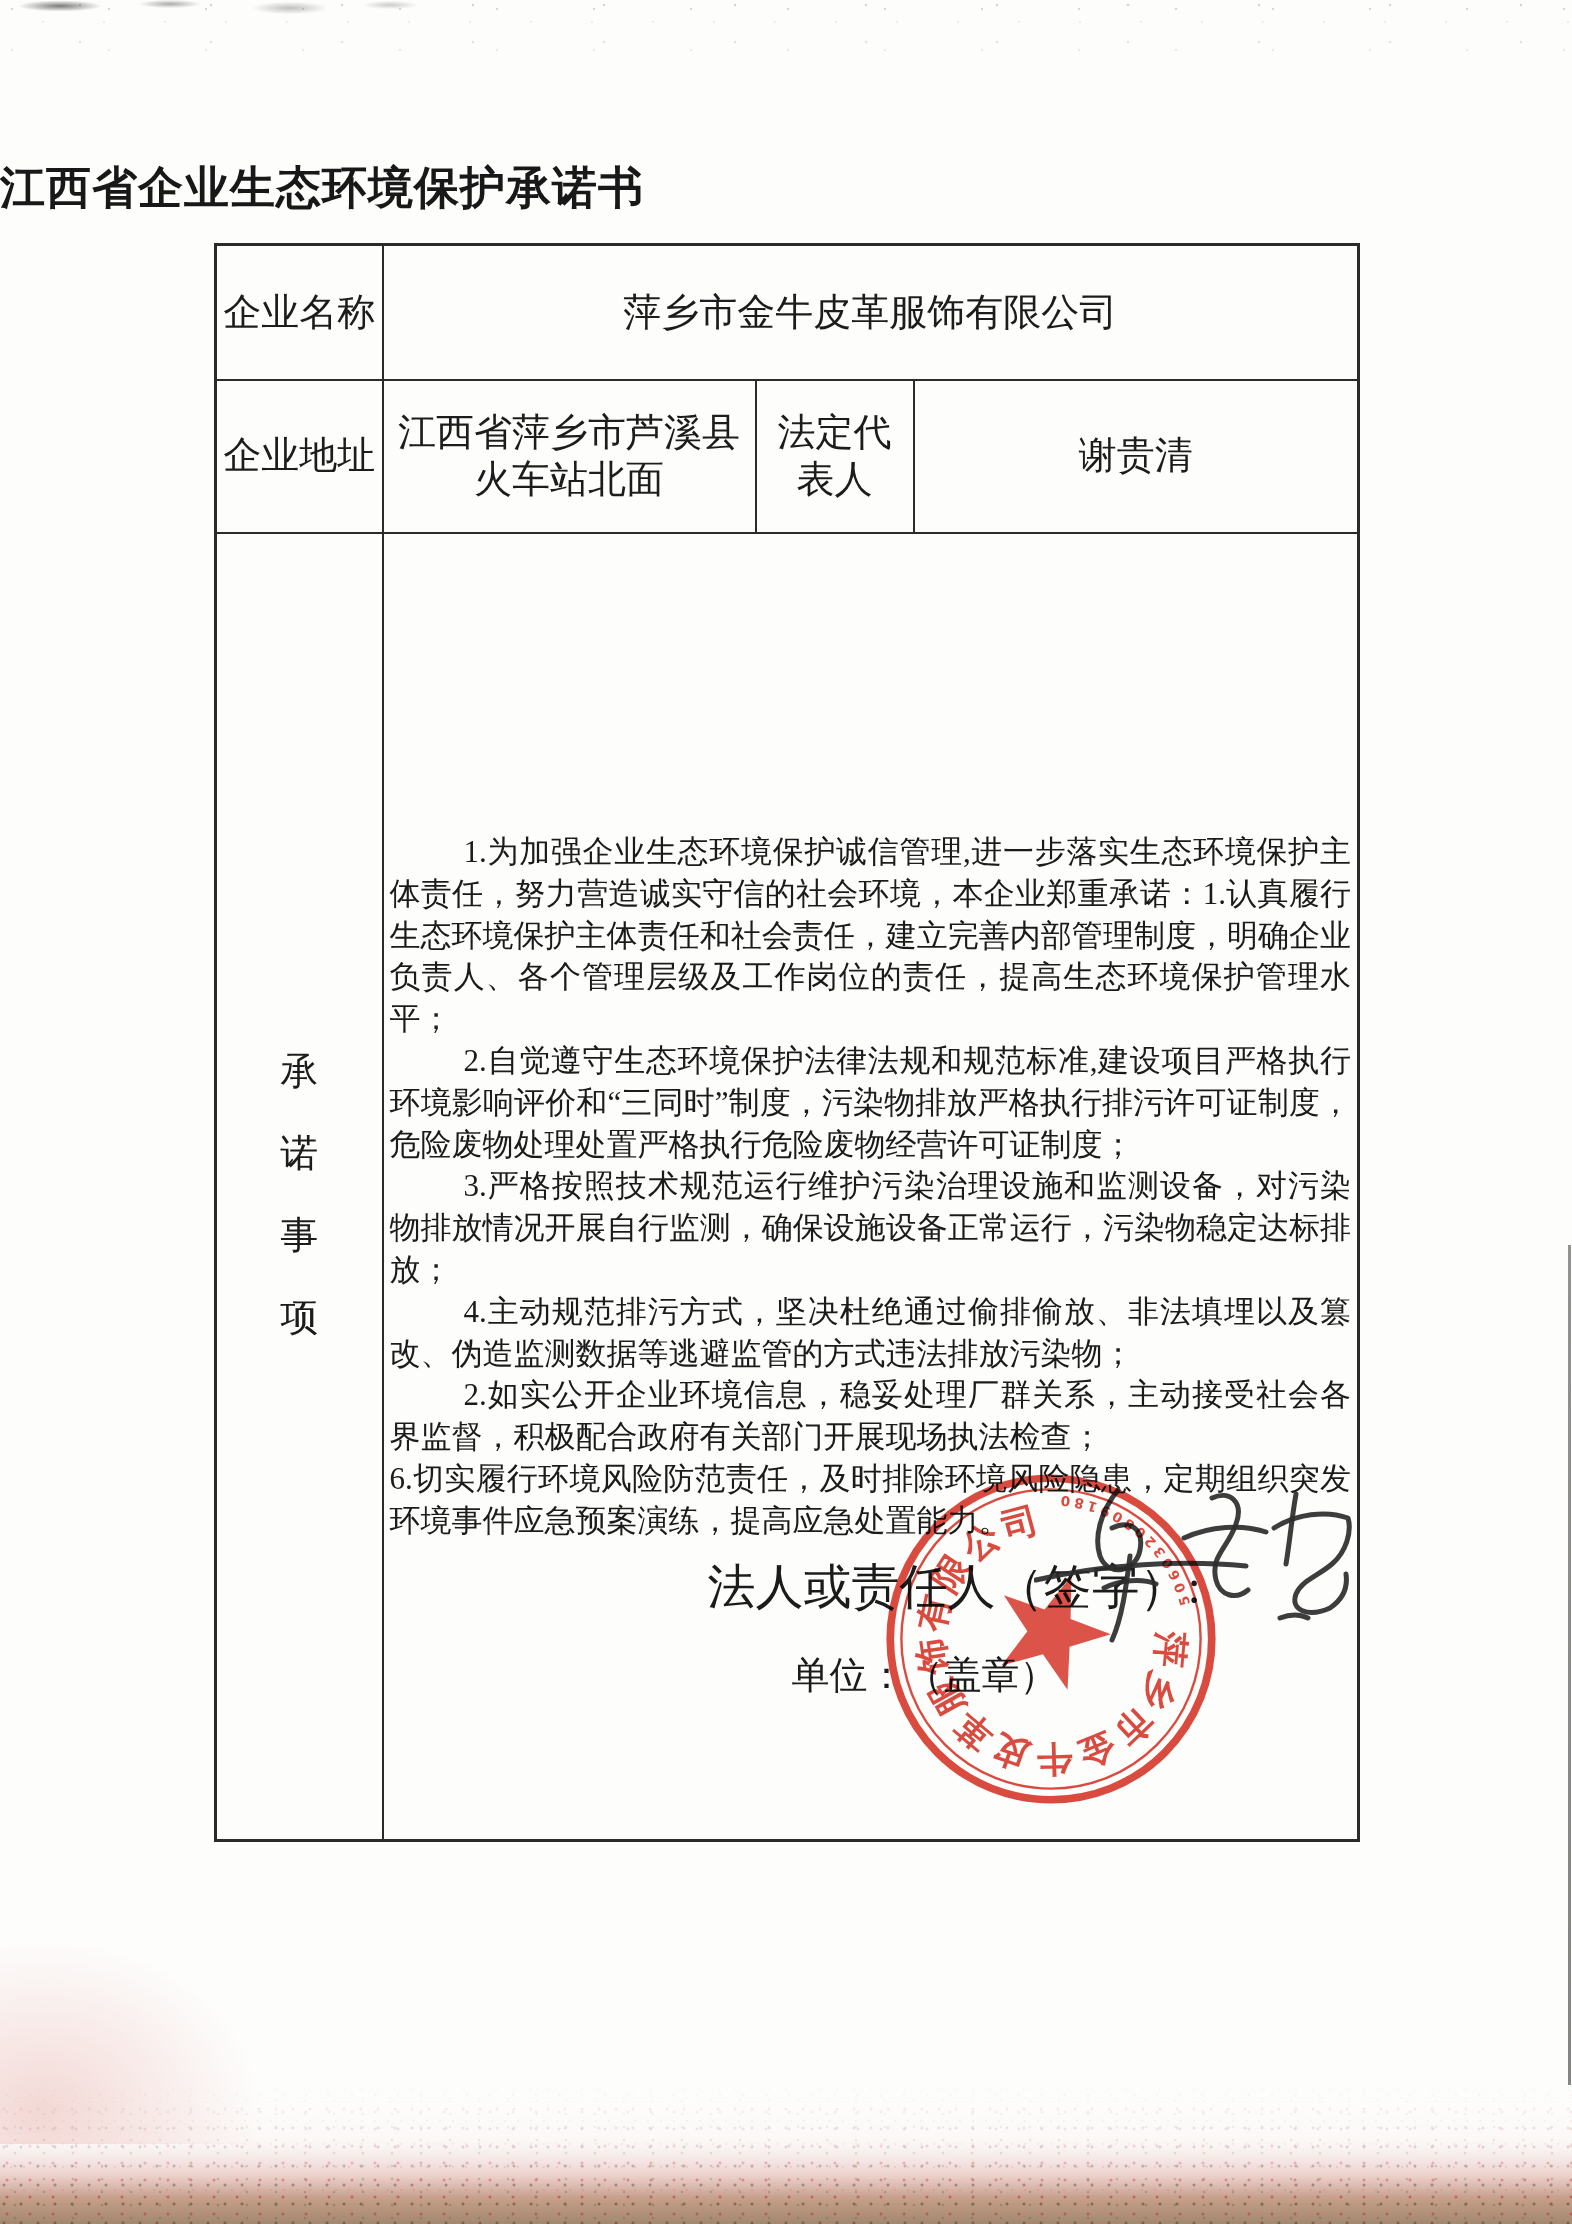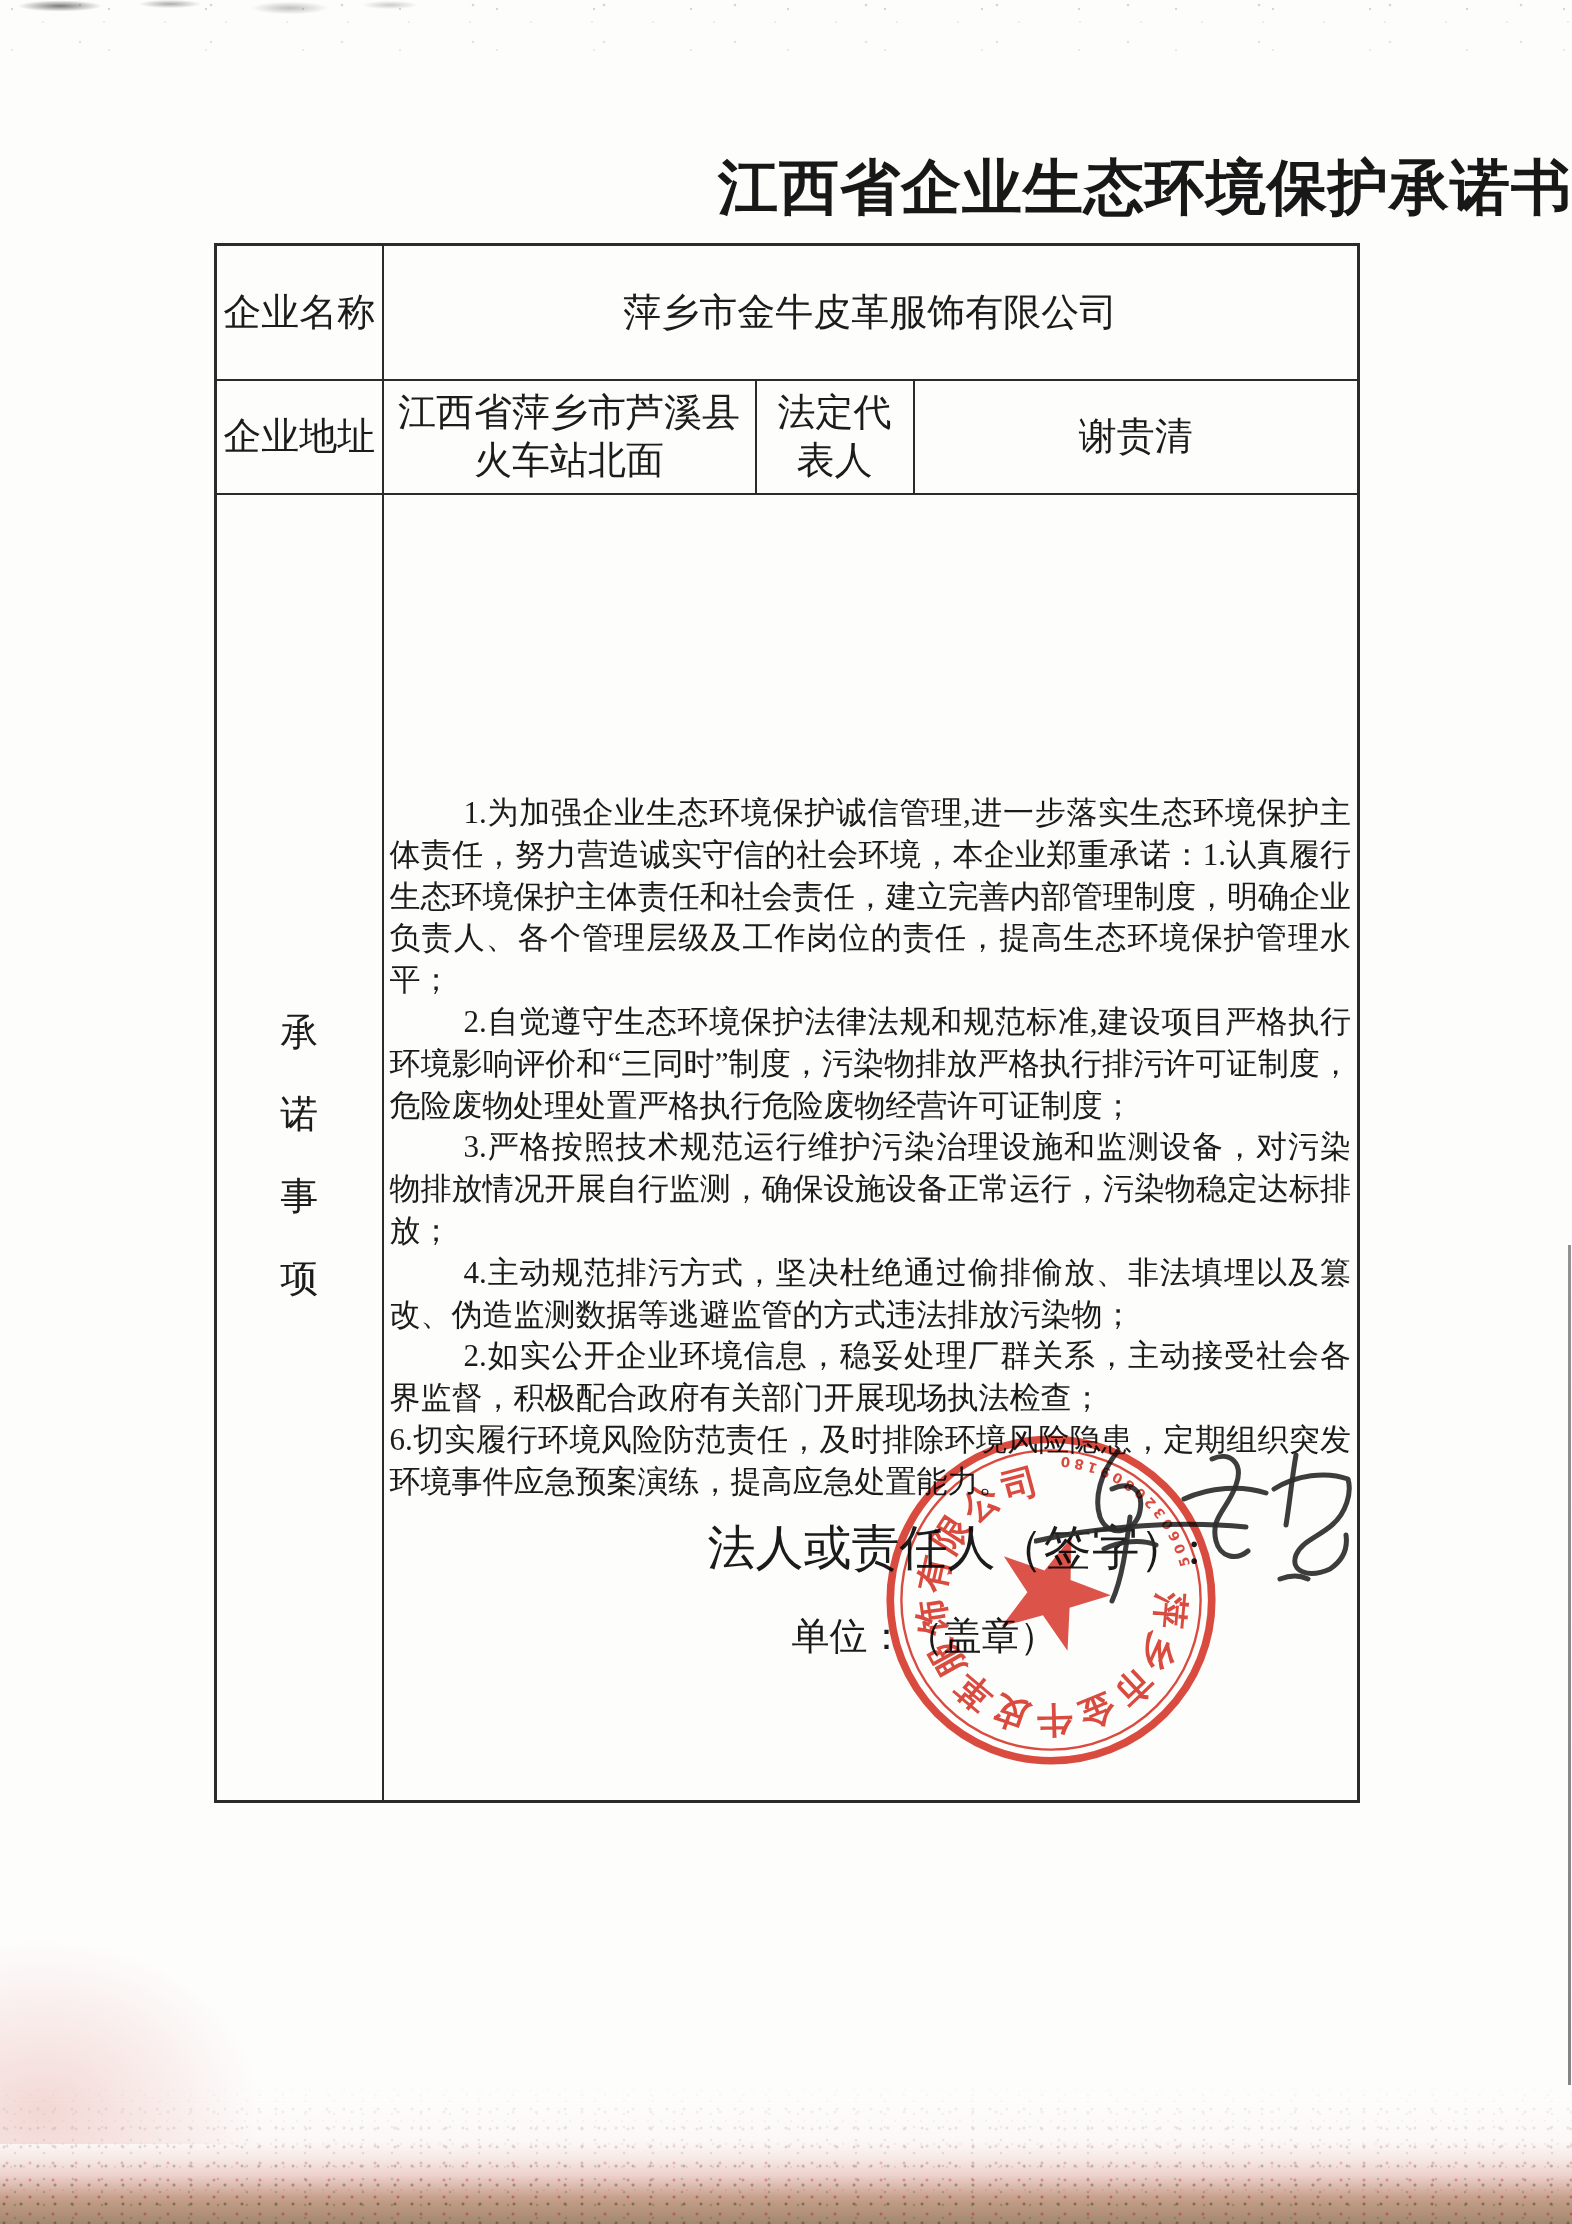--- a/index.html
+++ b/index.html
@@ -48,36 +48,36 @@
     position:absolute;left:0;bottom:80px;width:280px;height:220px;pointer-events:none;
     background:radial-gradient(ellipse at 15% 85%, rgba(233,180,175,.5), transparent 65%);
   }
   .edge-right{
     position:absolute;right:1px;top:1245px;width:3px;height:840px;
     background:linear-gradient(180deg,#4a4a4a,#333);opacity:.6;pointer-events:none;
   }
   
   .doc-title{
     position:absolute;top:152px;left:0;width:100%;
-    text-align:right;font-size:60px;font-weight:700;line-height:72px;
+    text-align:left;font-size:45px;font-weight:700;line-height:72px;
     letter-spacing:1px;color:#181818;
   }
   
   .doc-table{
     position:absolute;left:214px;top:243px;width:1143px;
     border-collapse:collapse;table-layout:fixed;
     font-size:38px;color:#1c1c1c;
   }
   .doc-table th,.doc-table td{
     border:2px solid var(--border,#2b2b2b);
     padding:0 6px;vertical-align:middle;
     font-weight:normal;line-height:1.24;
   }
   .doc-table{border:3px solid var(--border,#2b2b2b);padding-left:23px;}
-  tr.r1{height:135px;} tr.r2{height:145px;} tr.r3{height:114px;} tr.r4{height:1308px;}
+  tr.r1{height:135px;} tr.r2{height:145px;} tr.r3{height:153px;} tr.r4{height:1308px;}
   .cell-center{text-align:center;}
   .num{
     text-align:center;font-family:"DejaVu Sans","Liberation Sans",sans-serif;
     font-weight:500;color:#161616;white-space:nowrap;
   }
   .num .stretch{display:inline-block;transform:scaleY(1.32);font-size:32px;}
   .num2 .stretch{font-size:30px;}
   
   .vlabel-cell{vertical-align:middle;}
   .vlabel{

